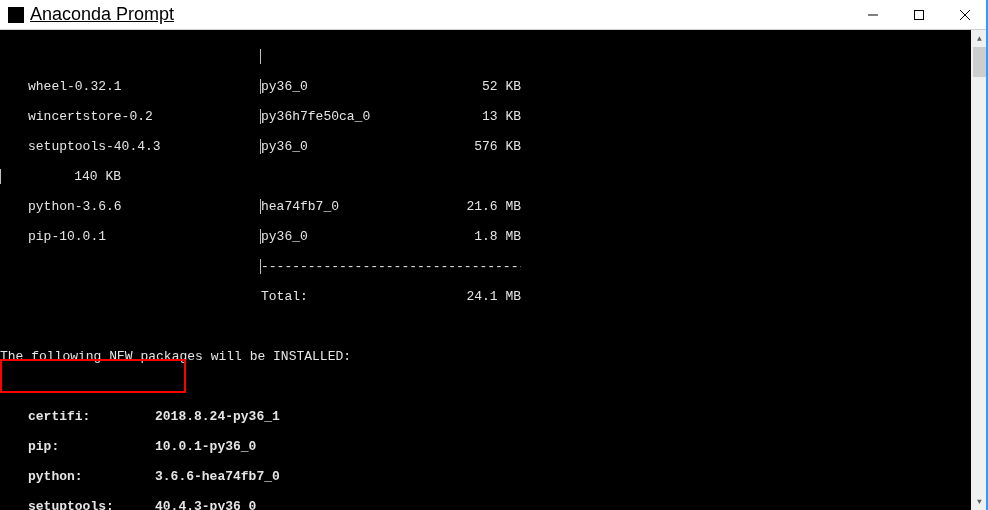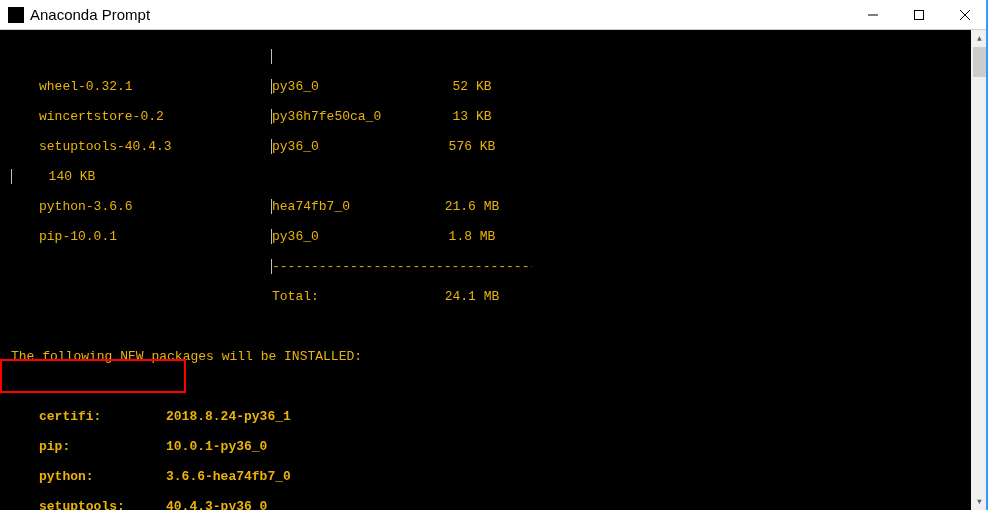--- a/index.html
+++ b/index.html
@@ -22,40 +22,41 @@
   .titlebar-icon {
     width: 16px;
     height: 16px;
     margin: 0 6px 0 8px;
     background: #000;
     display: inline-block;
   }
   .titlebar-title {
     flex: 1;
     font-family: "Segoe UI", sans-serif;
-    font-size: 15px;
+    font-size: 18px;
     color: #000;
+    text-decoration: underline;
   }
   .titlebar-buttons {
     display: flex;
     height: 100%;
   }
   .tb-btn {
     width: 46px;
     height: 100%;
     display: flex;
     align-items: center;
     justify-content: center;
     font-family: "Segoe UI", sans-serif;
   }
   .tb-btn svg { display: block; }
   .terminal {
     background: #000;
-    color: #eab308;
-    padding: 4px 0 0 11px;
+    color: #e5e5e5;
+    padding: 4px 0 0 0;
     white-space: pre;
     line-height: 15px;
     height: calc(100% - 30px);
     position: relative;
   }
   .scrollbar-v {
     position: absolute;
     right: 0;
     top: 30px;
     width: 17px;
@@ -92,21 +93,21 @@
     border: 2px solid #ff0000;
     left: 0px;
     top: 359px;
     width: 186px;
     height: 34px;
     pointer-events: none;
   }
   .row { display: flex; }
   .c1 { width: 260px; padding-left: 28px; }
   .c2 { width: 140px; text-align: left; }
-  .c3 { width: 120px; text-align: center; }
+  .c3 { width: 120px; text-align: right; }
   .pkg-row { display: flex; font-weight: bold; }
   .p1 { width: 155px; padding-left: 28px; }
   .p2 { }
   .sep-col { border-left: 1px solid #c0c0c0; }
 </style>
 </head>
 <body>
 
 <div class="titlebar">
   <span class="titlebar-icon"></span>

